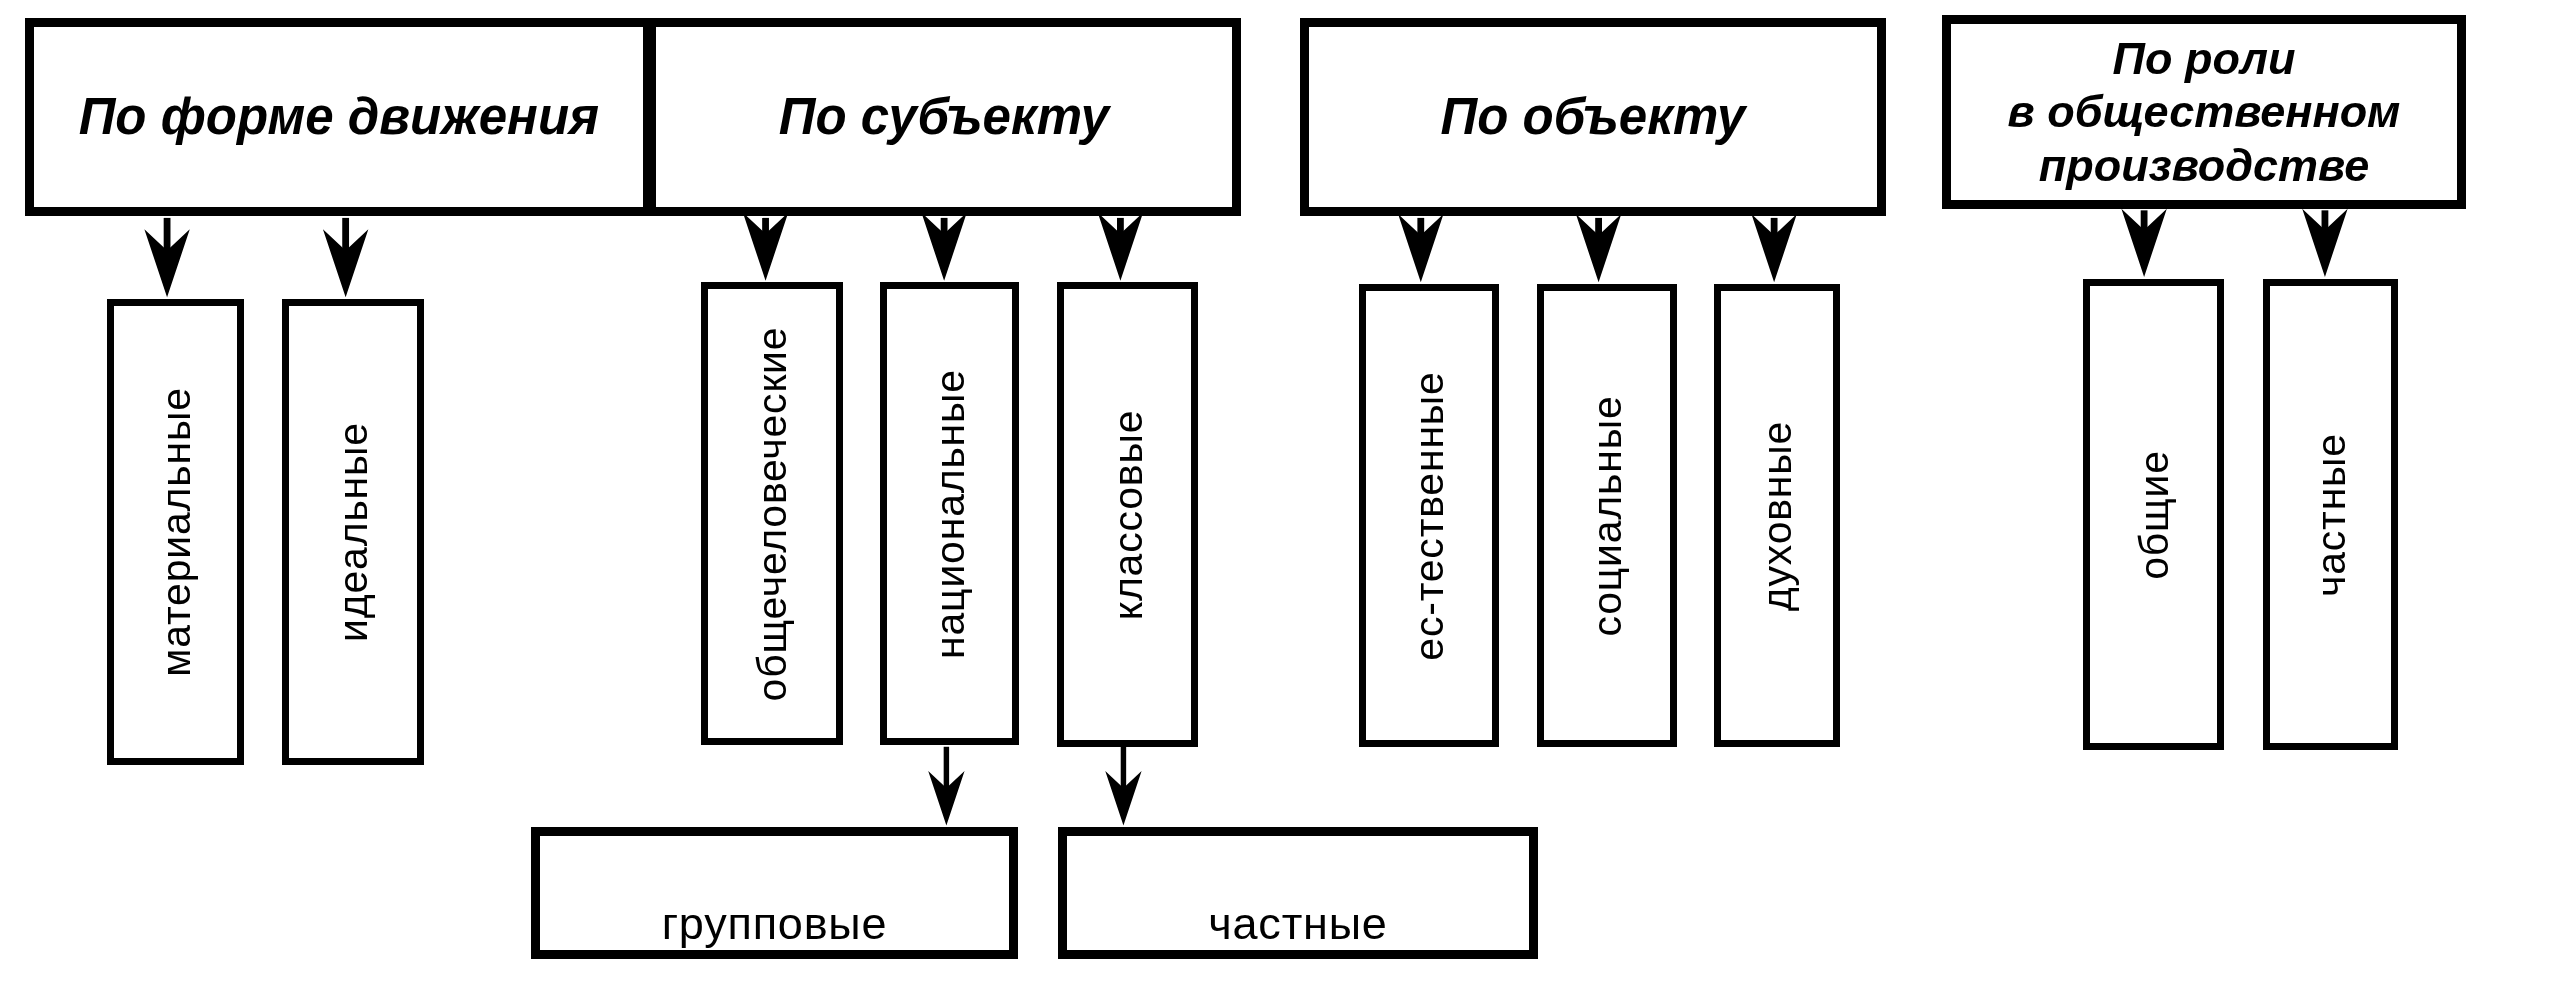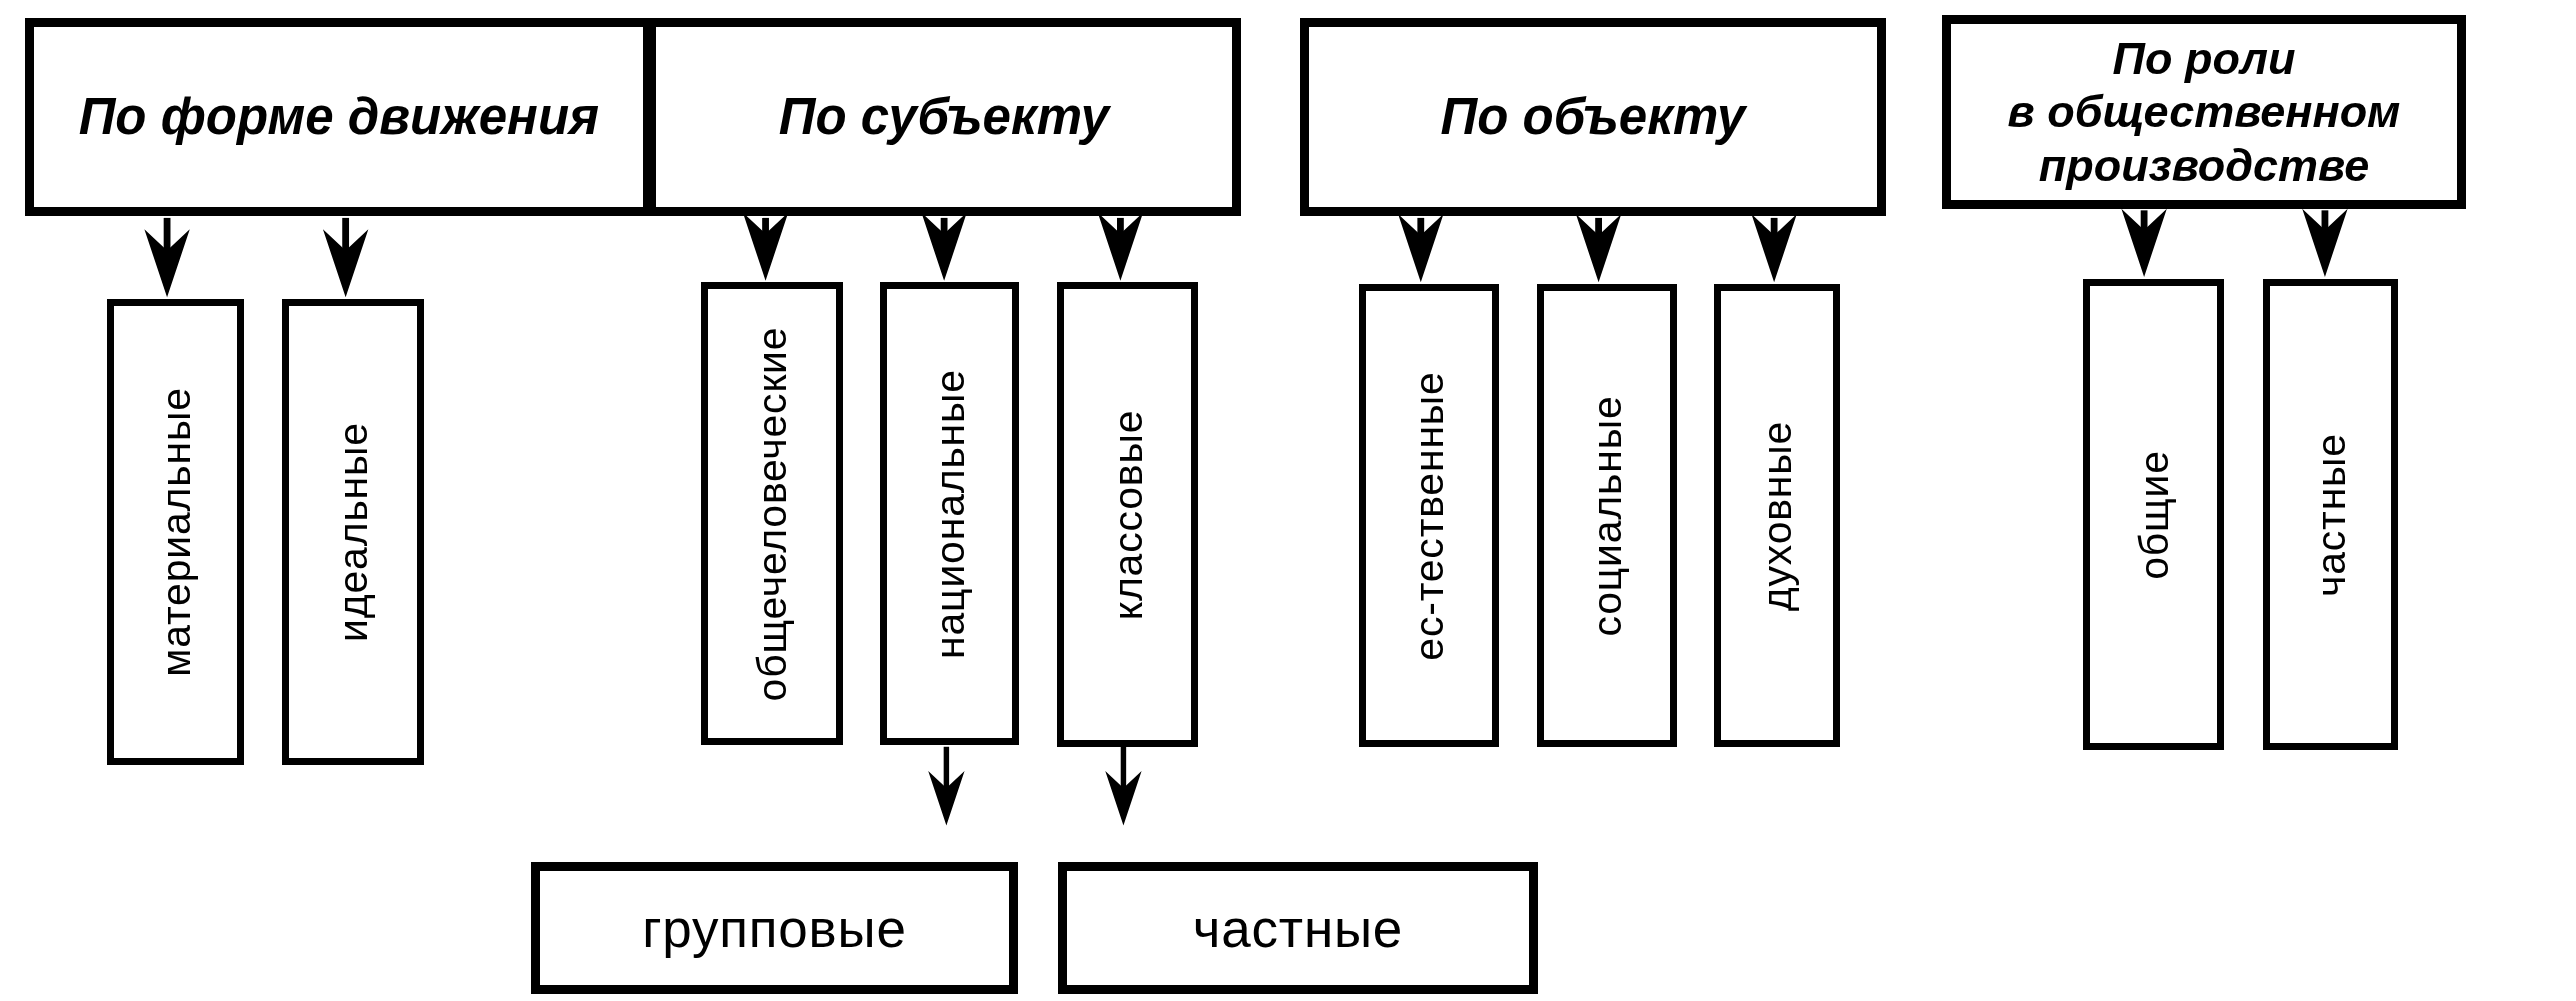--- a/index.html
+++ b/index.html
@@ -38,24 +38,23 @@
     top:50%;left:50%;
     transform:translate(-50%,-50%) rotate(-90deg);
     white-space:nowrap;
     font-size:41px;
     letter-spacing:0.8px;
   }
   .bbox{
     position:absolute;
     border:9px solid #000;
     box-sizing:border-box;
-    display:flex;align-items:center;justify-content:center;
-    font-size:53px;
+    display:flex;align-items:flex-end;justify-content:center;
+    font-size:45px;
     letter-spacing:0.8px;
-    margin-top:35px;
   }
   #connectors{
     position:absolute;left:0;top:0;width:2576px;height:1001px;
     pointer-events:none;
   }
 </style>
 </head>
 <body>
 
 <div id="canvas">

